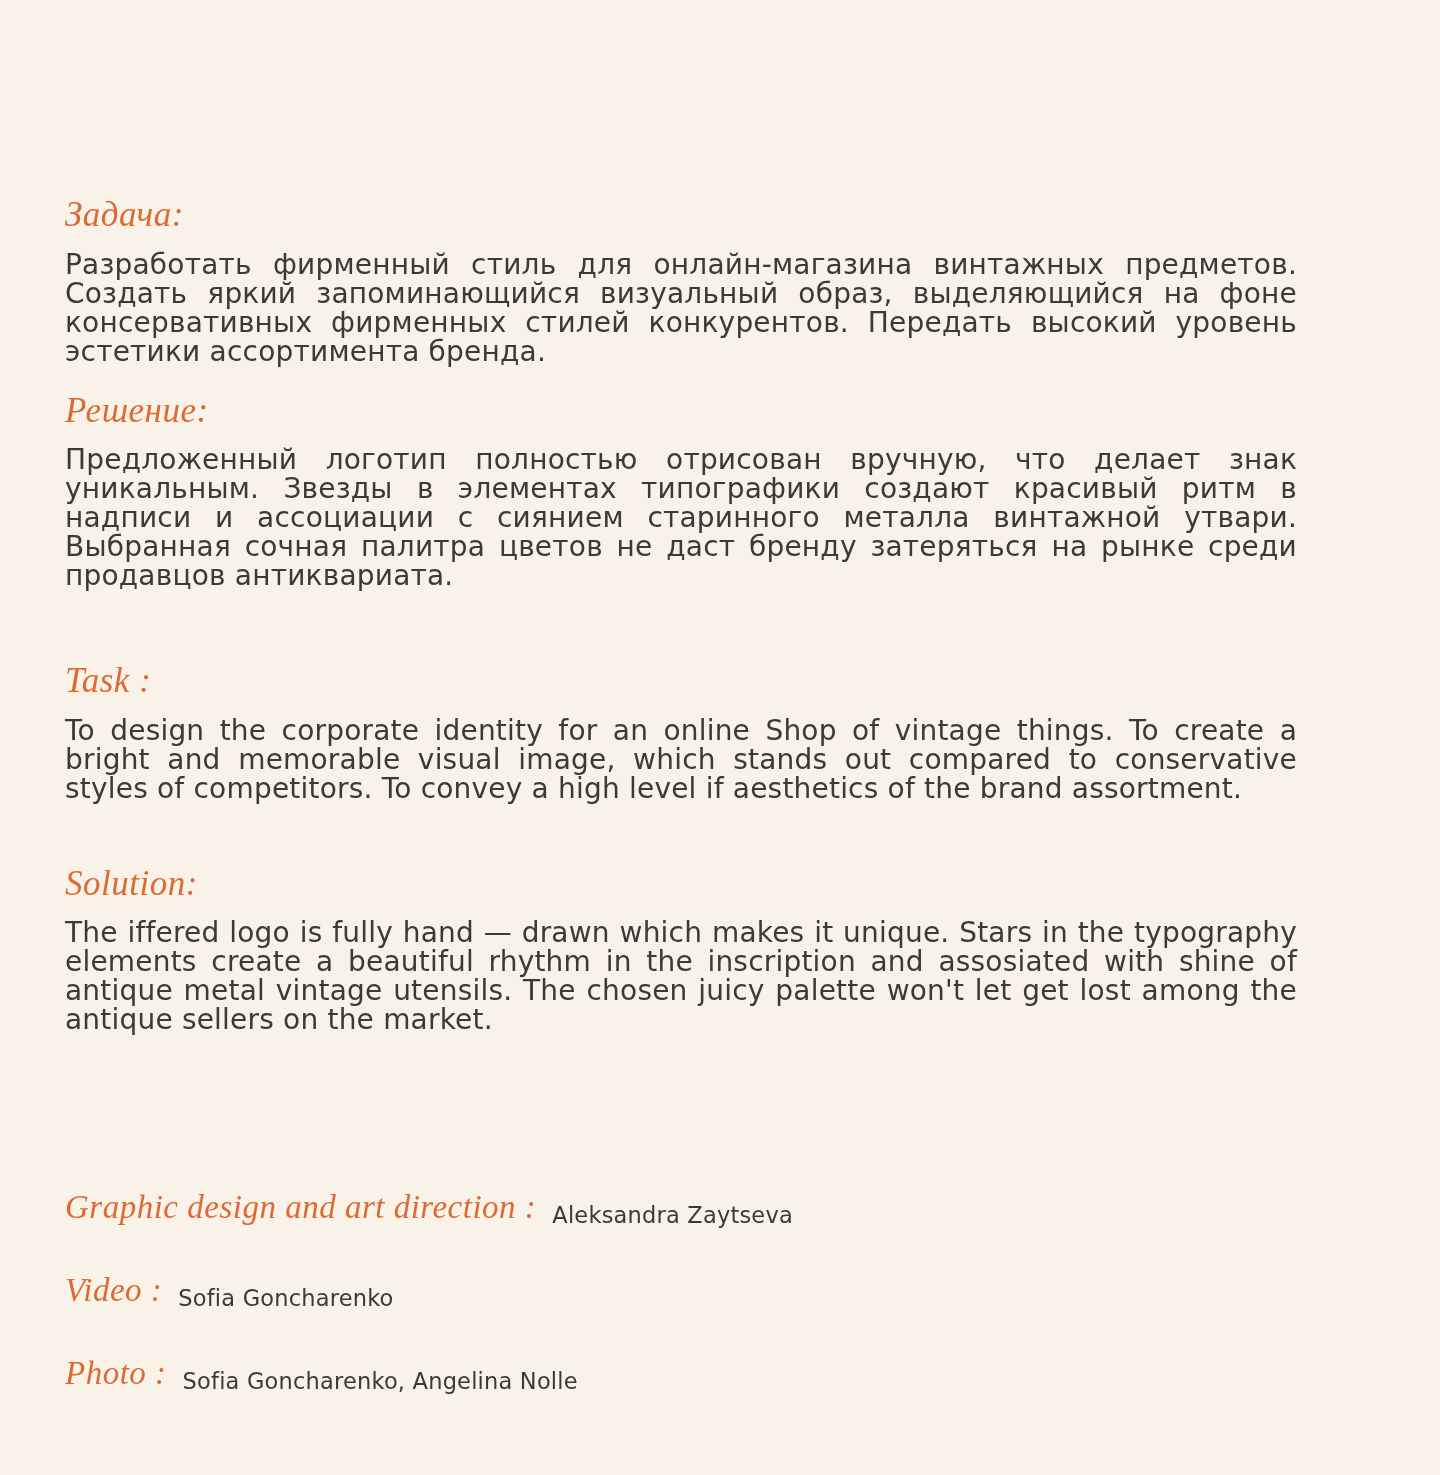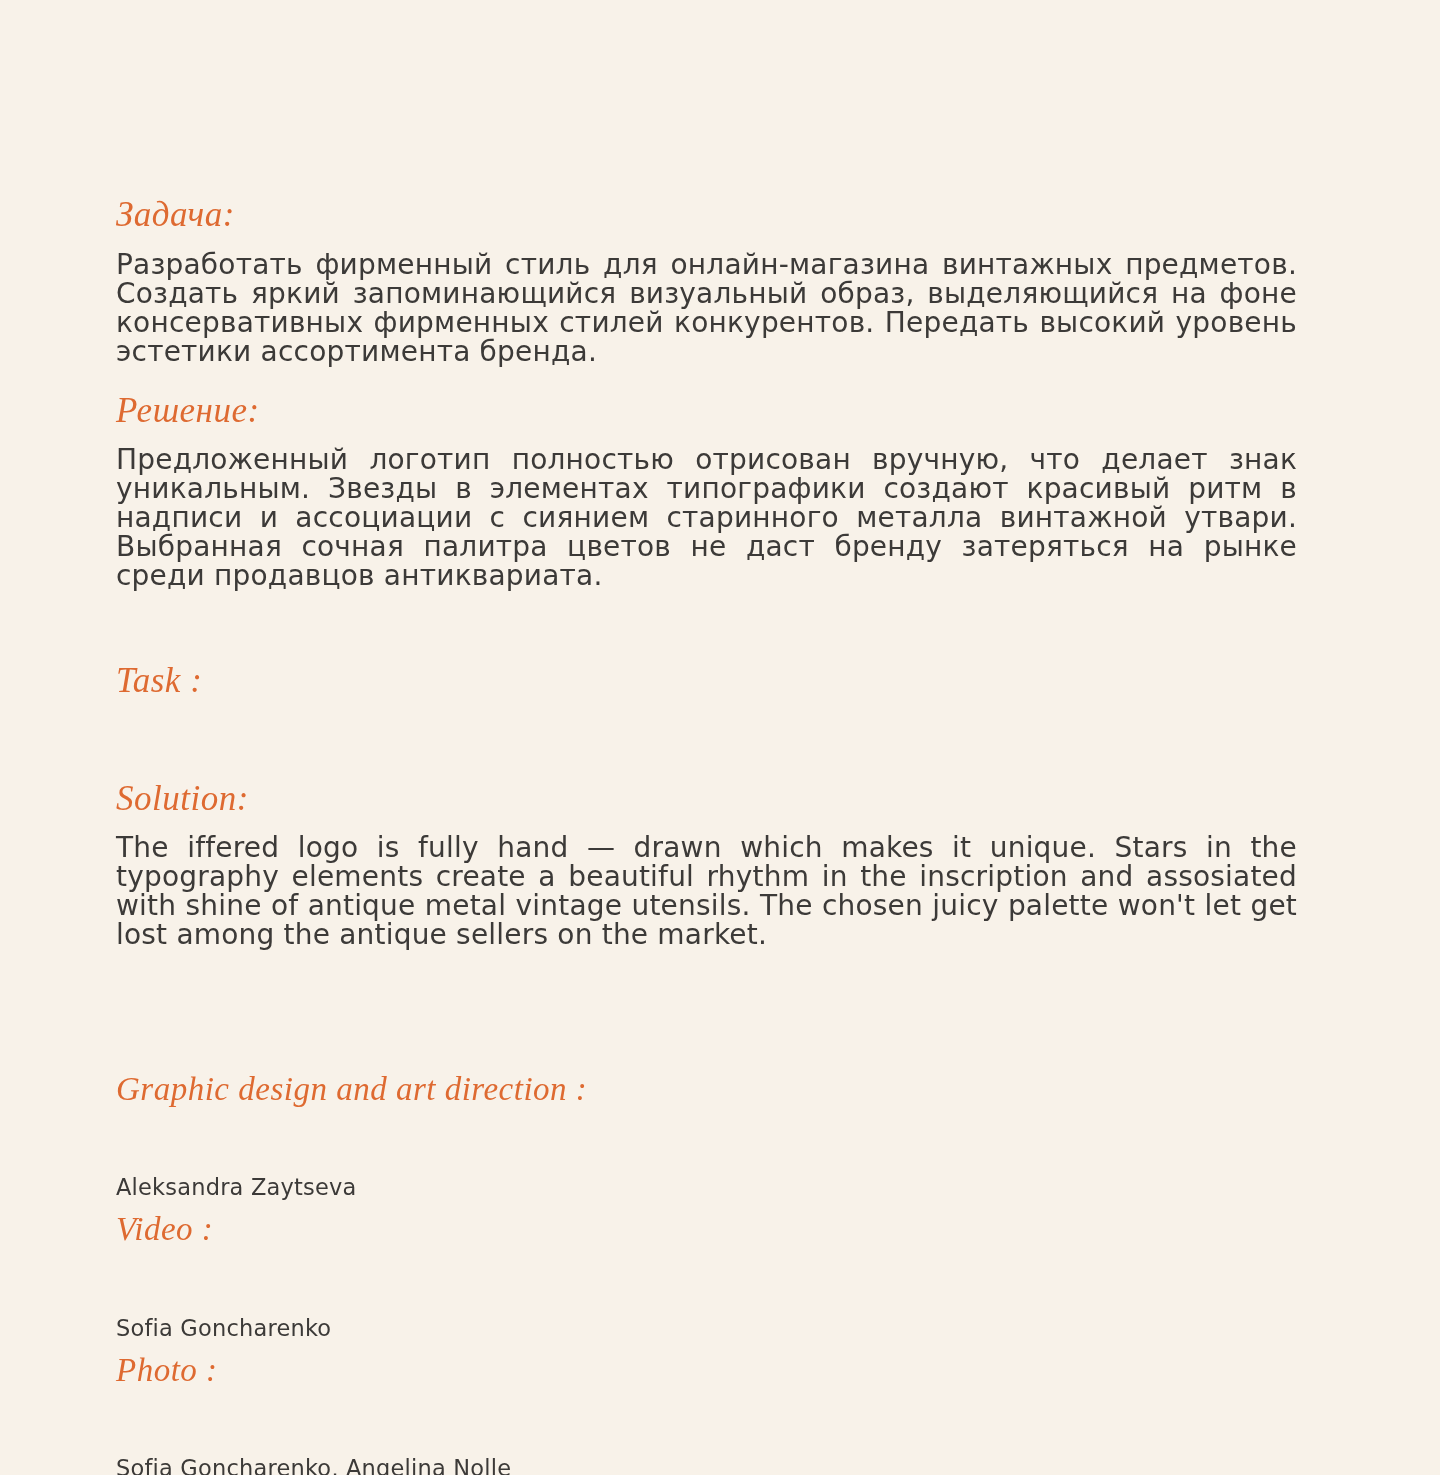--- a/index.html
+++ b/index.html
@@ -13,21 +13,21 @@
     width: 1440px;
     height: 1475px;
     background: var(--background);
     font-family: "DejaVu Sans", "Liberation Sans", sans-serif;
     color: var(--text);
     overflow: hidden;
   }
   .page {
     width: 1440px;
     height: 1453px;
-    padding: 196px 143px 0 116px;
+    padding: 196px 143px 0 65px;
   }
   .section-heading {
     font-family: "Liberation Serif", "DejaVu Serif", serif;
     font-style: italic;
     font-weight: normal;
     font-size: 35px;
     line-height: 1.1;
     color: var(--accent);
     margin: 0;
     letter-spacing: 0.5px;
@@ -35,28 +35,27 @@
   .section-body {
     font-size: 28px;
     line-height: 29px;
     letter-spacing: 0.2px;
     text-align: justify;
     margin: 15px 0 0 0;
     color: var(--text);
   }
   .sec-reshenie { margin-top: 26px; }
   .sec-task     { margin-top: 72px; }
-  .sec-solution { margin-top: 79px; }
+  .sec-solution { margin-top: 62px; }
   .credits { margin-top: 120px; }
   .credit-row {
     display: flex;
-    align-items: flex-start;
+    align-items: flex-end;
     gap: 16px;
     margin-bottom: 9px;
-    flex-direction: column;
   }
   .credit-label {
     font-family: "Liberation Serif", "DejaVu Serif", serif;
     font-style: italic;
     font-weight: normal;
     font-size: 33px;
     line-height: 1.25;
     color: var(--accent);
     letter-spacing: 0.5px;
     white-space: nowrap;
@@ -79,20 +78,21 @@
     <p class="section-body">Разработать фирменный стиль для онлайн-магазина винтажных предметов. Создать яркий запоминающийся визуальный образ, выделяющийся на фоне  консервативных фирменных стилей конкурентов. Передать высокий уровень эстетики ассортимента бренда.</p>
   </section>
 
   <section class="sec-reshenie">
     <h2 class="section-heading">Решение:</h2>
     <p class="section-body">Предложенный логотип полностью отрисован вручную, что делает знак уникальным. Звезды в элементах типографики создают красивый ритм в надписи и ассоциации с сиянием старинного металла винтажной утвари. Выбранная сочная палитра цветов не даст бренду затеряться на рынке среди  продавцов   антиквариата.</p>
   </section>
 
   <section class="sec-task">
     <h2 class="section-heading">Task :</h2>
+    <p class="section-body">To design the corporate identity for an online Shop of vintage things. To create a bright and memorable visual image, which stands out compared to conservative styles of competitors. To convey a high level if aesthetics of the brand assortment.</p>
   </section>
 
   <section class="sec-solution">
     <h2 class="section-heading">Solution:</h2>
     <p class="section-body">The iffered logo is fully hand — drawn which makes it unique. Stars in the typography elements create a beautiful rhythm in the inscription and assosiated with shine of antique metal vintage utensils.  The chosen  juicy palette won't  let  get  lost  among  the  antique  sellers  on  the  market.</p>
   </section>
 
   <div class="credits">
     <div class="credit-row">
       <span class="credit-label">Graphic design and art direction :</span>

